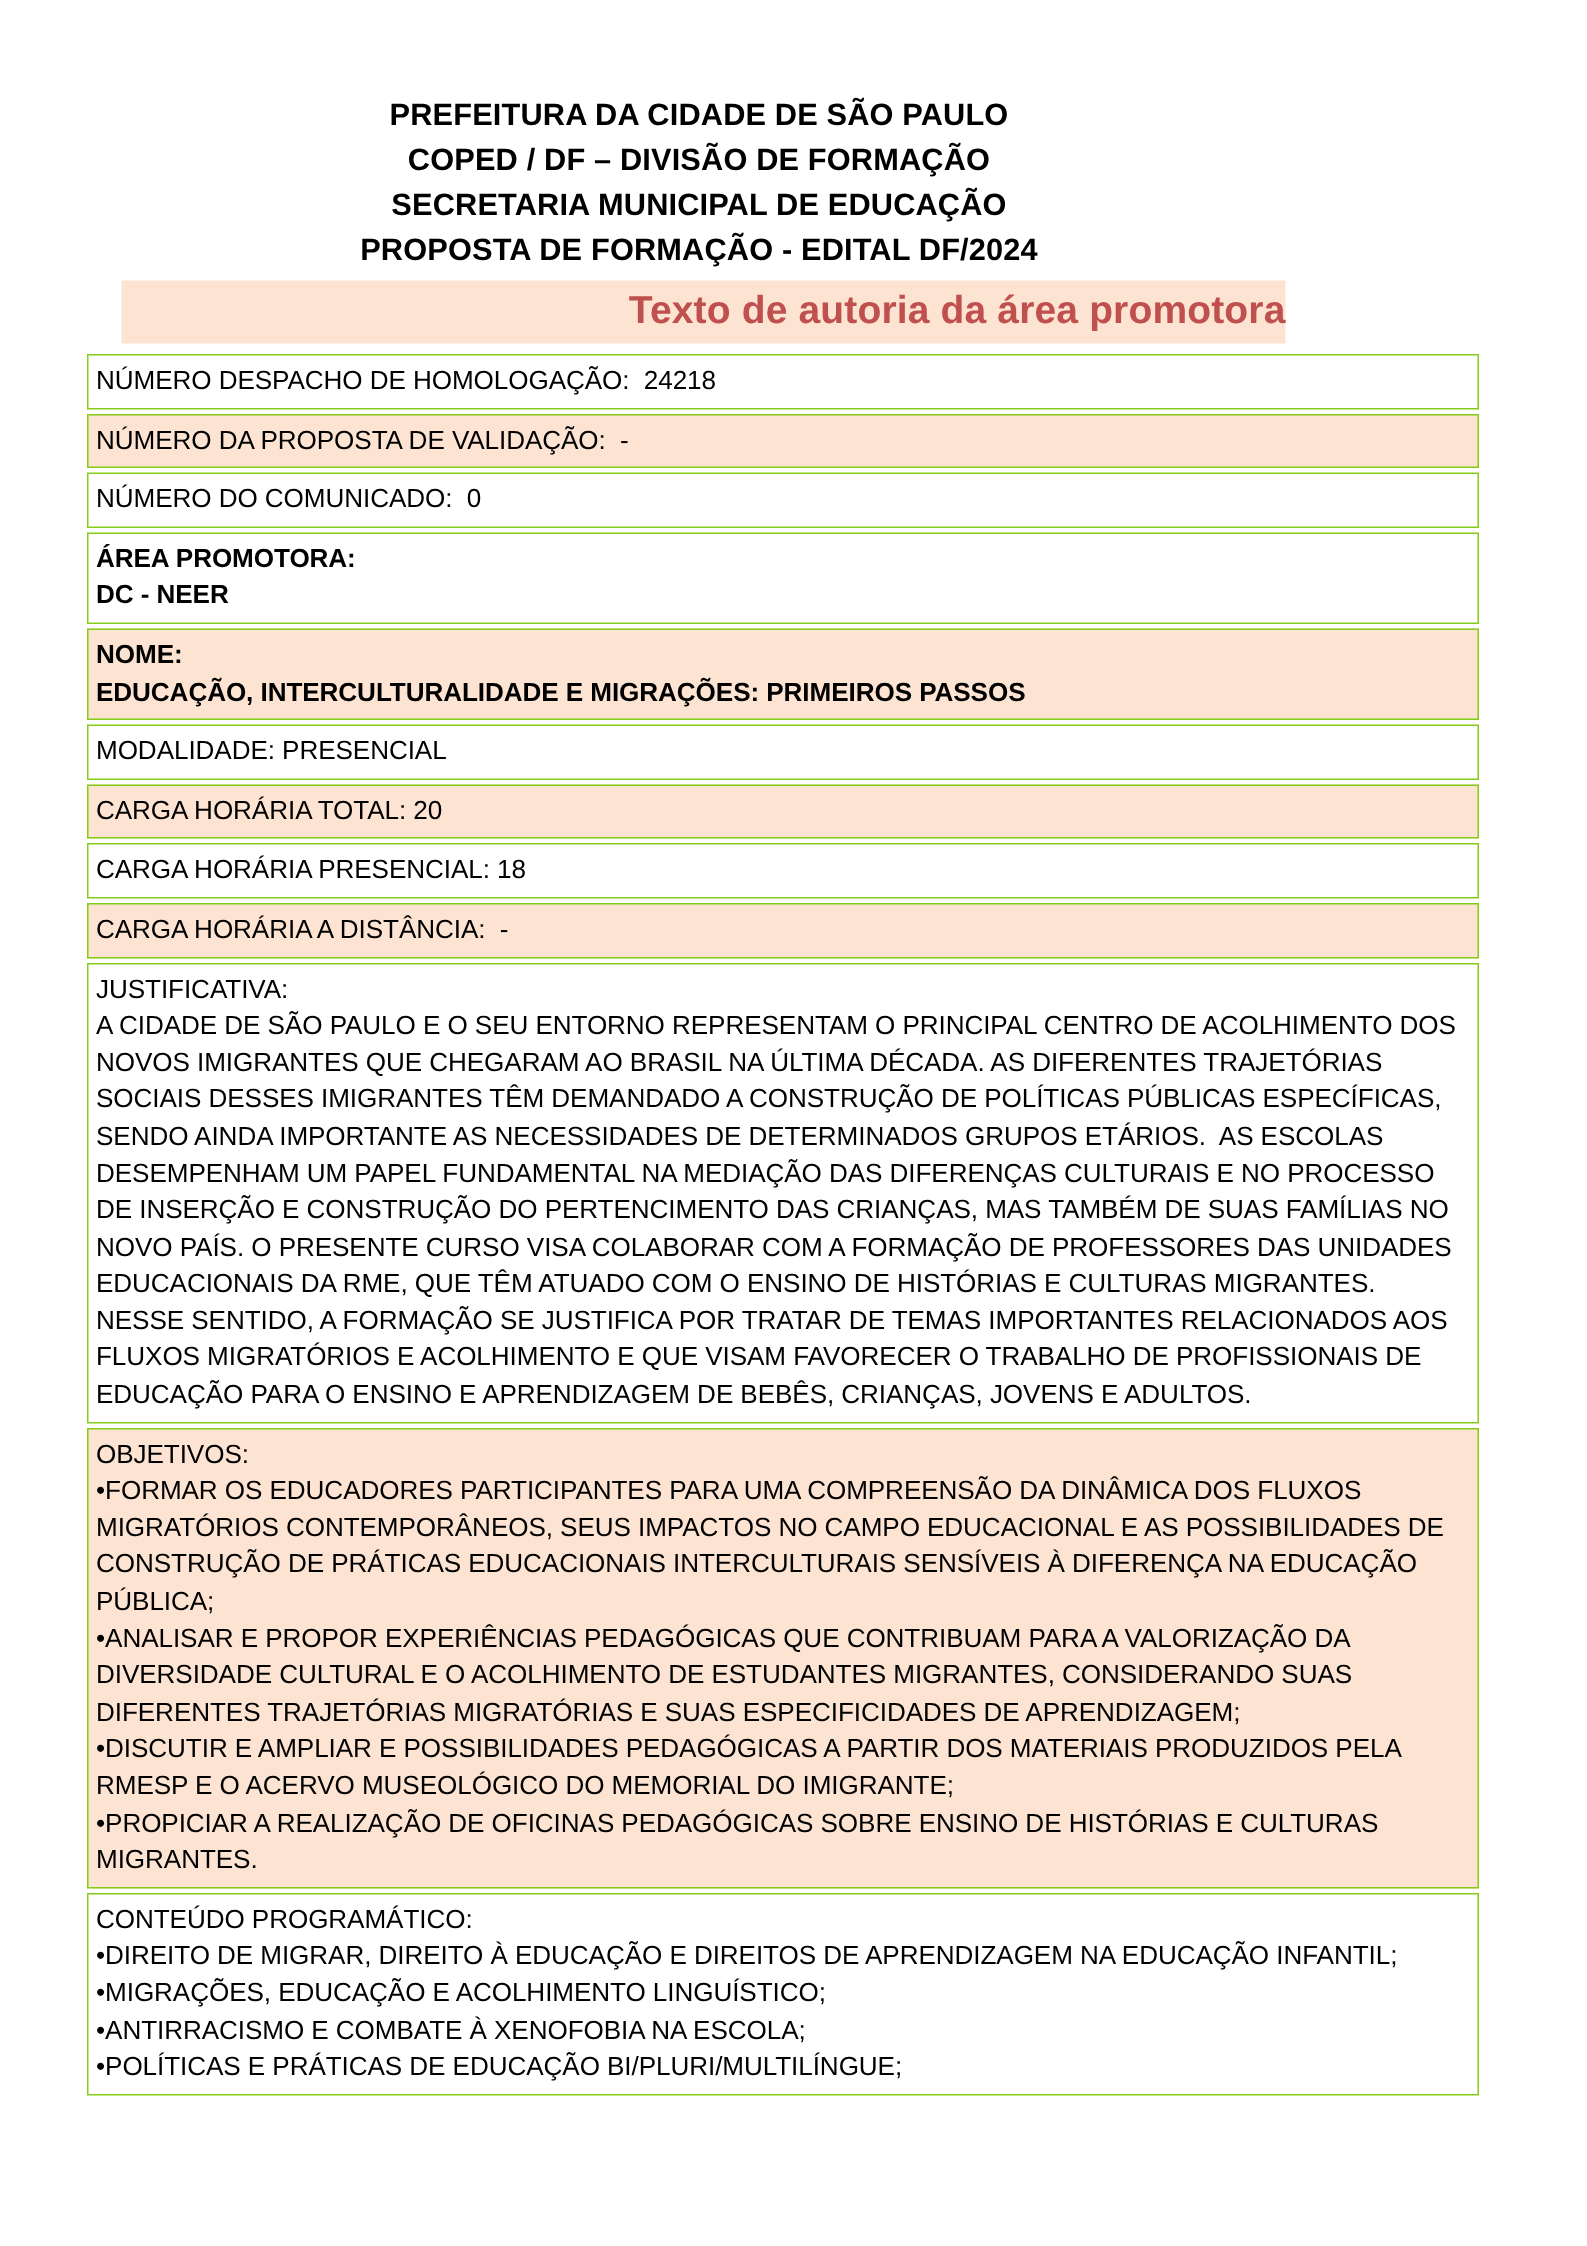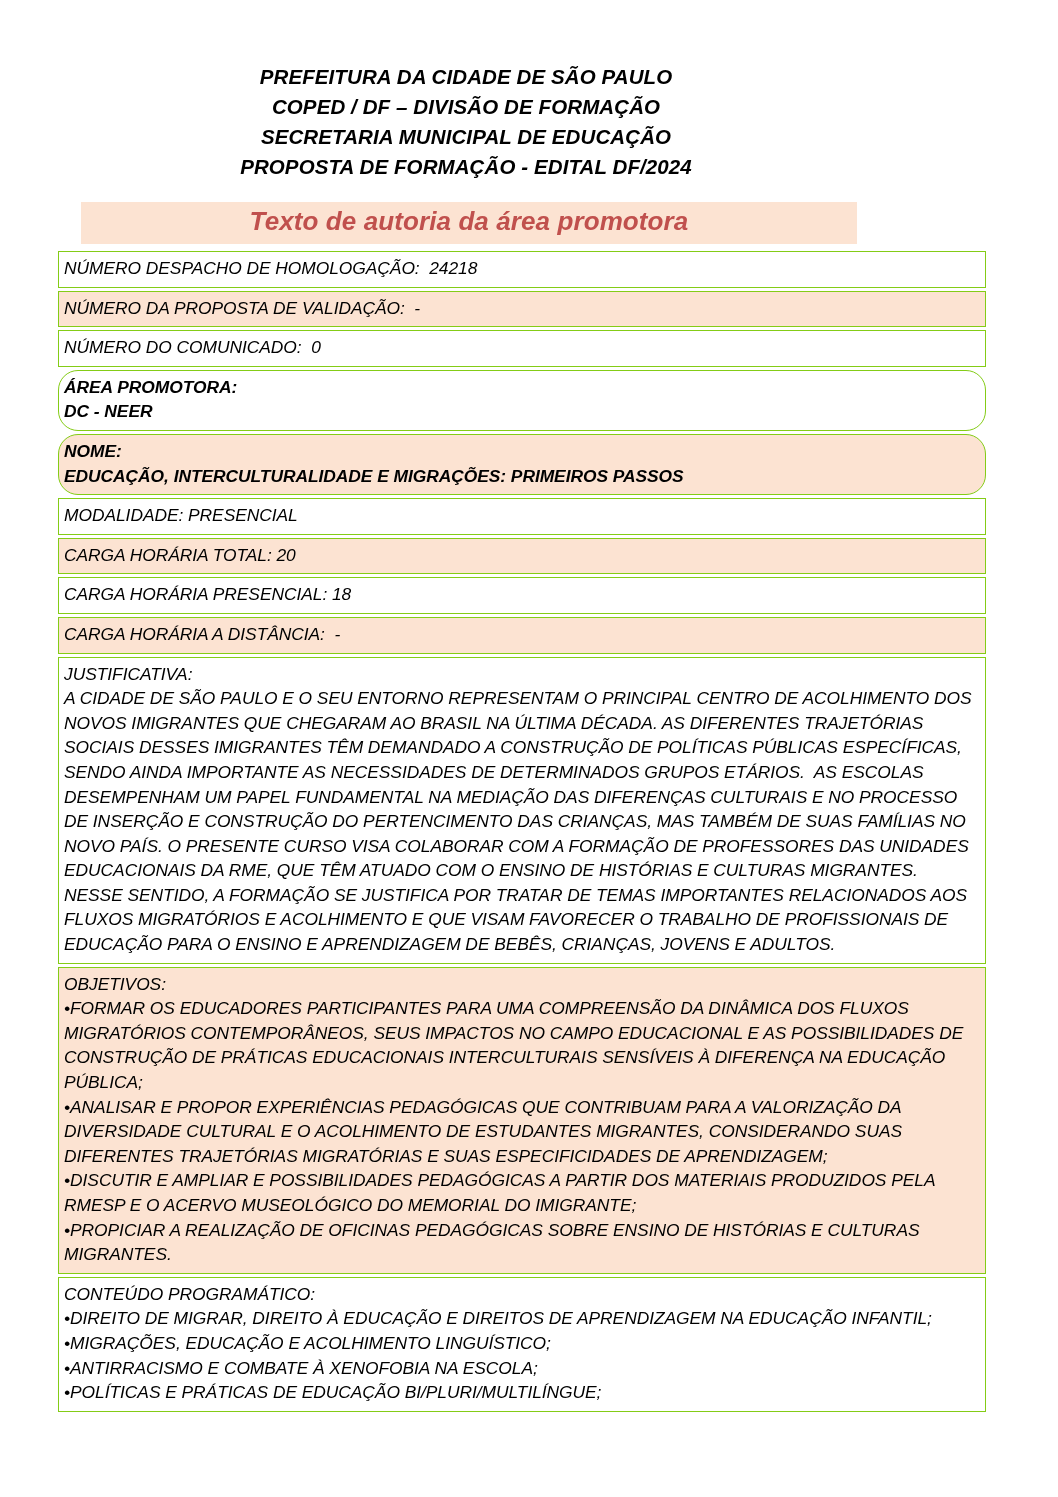--- a/index.html
+++ b/index.html
@@ -16,41 +16,40 @@
     overflow: hidden;
     position: relative;
   }
 
   .page {
     width: 932px;
     height: 1497px;
     box-sizing: border-box;
     padding: 0;
     position: relative;
-    font-style: italic;
   }
 
   
   .doc-header {
     padding-top: 62px;
     text-align: center;
   }
   .doc-header .line {
     font-size: 20.5px;
     font-weight: bold;
     line-height: 30px;
     letter-spacing: 0.1px;
     white-space: nowrap;
   }
 
   
   .title-banner {
-    margin: 20px 75px 0 81px;
+    margin: 5px 75px 0 81px;
     background: #fce3d2;
-    text-align: center;
+    text-align: right;
     padding: 4px 0 7px 0;
   }
   .title-banner .title-text {
     font-size: 26px;
     font-weight: bold;
     color: #c0504d;
     line-height: 31px;
     letter-spacing: 0.1px;
   }
 
@@ -65,21 +64,21 @@
   .form-table tr td {
     border: 1px solid #84cc16;
     padding: 4px 5px 6px 5px;
     vertical-align: top;
     font-size: 17.4px;
     line-height: 24.6px;
     letter-spacing: -0.05px;
   }
   .row-white td { background: #ffffff; }
   .row-peach td { background: #fce3d2; }
-  .bold-row td { font-weight: bold; border-radius: 20px; }
+  .bold-row td { font-weight: bold; }
 
   .cell-line { display: block; white-space: pre-wrap; }
 
   .bullet-line { display: block; white-space: pre-wrap; }
 
   
   .clip-bottom {
     position: absolute;
     left: 0;
     top: 1443px;

